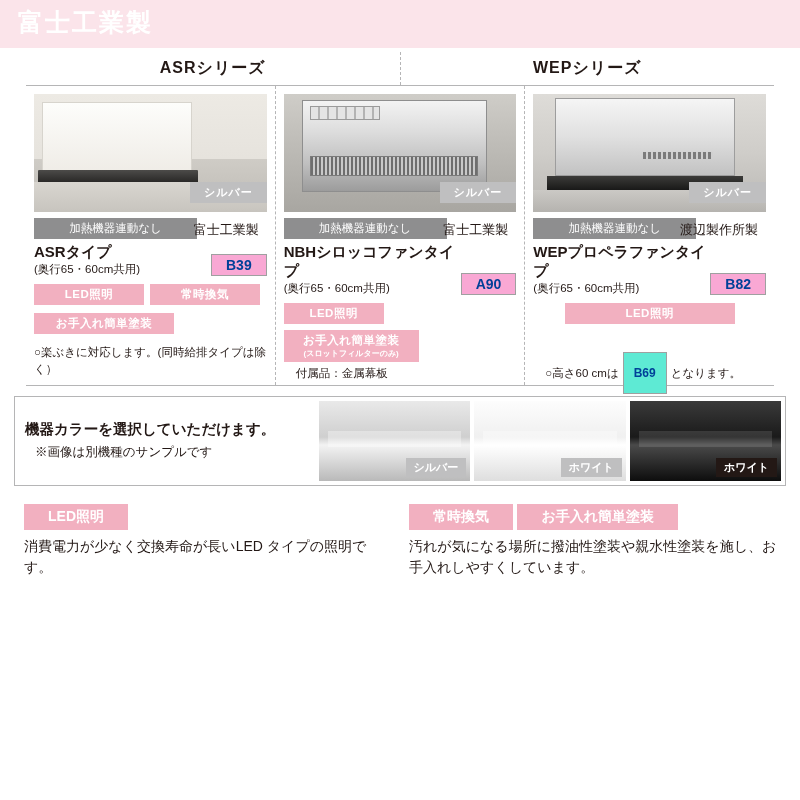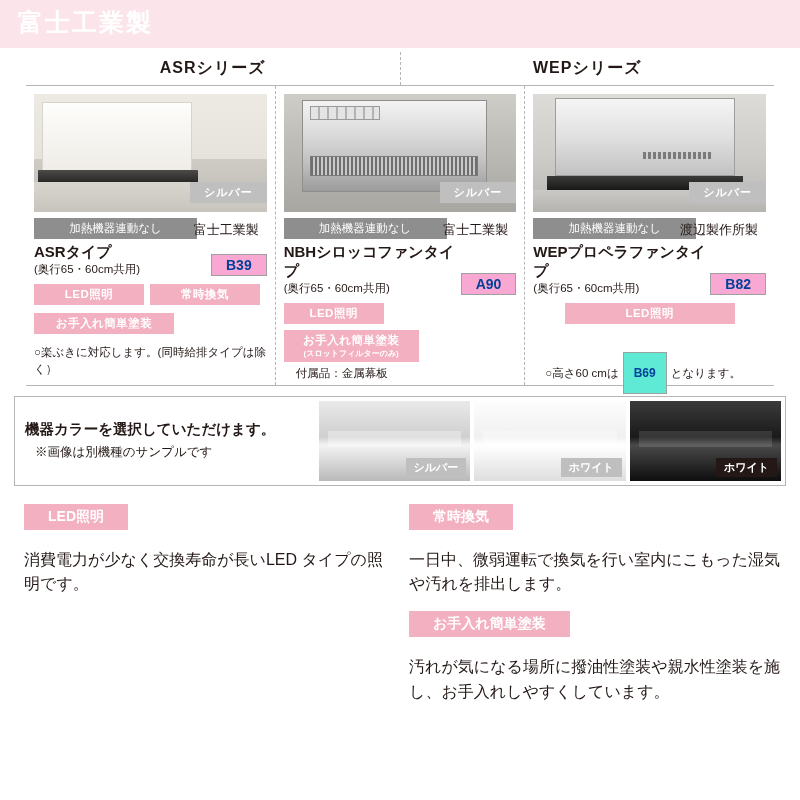--- a/index.html
+++ b/index.html
@@ -287,23 +287,23 @@
   .exp-tag {
     display:inline-block;
     background:#f2b0c0;
     color:#ffffff;
     font-size:14px;
     font-weight:bold;
     padding:4px 24px;
     margin-bottom:6px;
   }
   .exp-text {
-    font-size:16px;
+    font-size:14px;
     line-height:1.55;
-    margin:12px 0 14px 0;
+    margin:0 0 14px 0;
   }
   .exp-left-inner { padding-left:10px; }
 </style>
 </head>
 <body>
 
 <div class="header">
   <div class="header-title">富士工業製</div>
 </div>
 
@@ -425,17 +425,16 @@
 
 <div class="explain">
   <div class="exp-col">
     <div class="exp-left-inner">
       <div class="exp-tag">LED照明</div>
       <p class="exp-text">消費電力が少なく交換寿命が長いLED タイプの照明です。</p>
     </div>
   </div>
   <div class="exp-col">
     <div class="exp-tag">常時換気</div>
-    <p class="exp-text">一日中、微弱運転で換気を行い室内にこもった湿気や汚れを排出します。</p>
     <div class="exp-tag">お手入れ簡単塗装</div>
     <p class="exp-text">汚れが気になる場所に撥油性塗装や親水性塗装を施し、お手入れしやすくしています。</p>
   </div>
 </div>
 
 </body></html>

